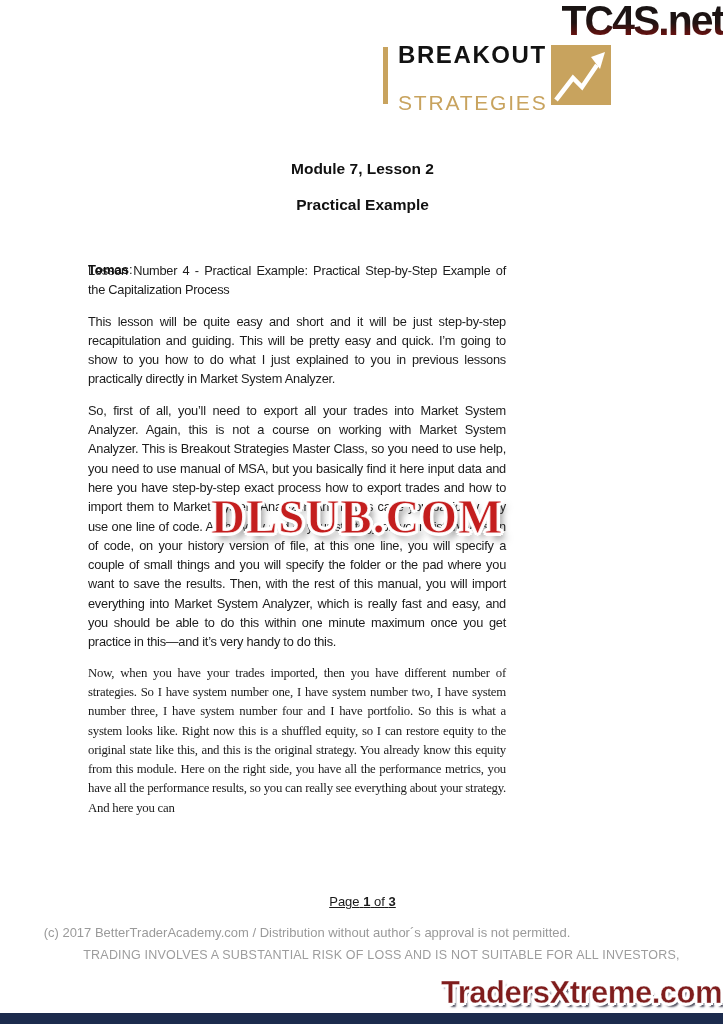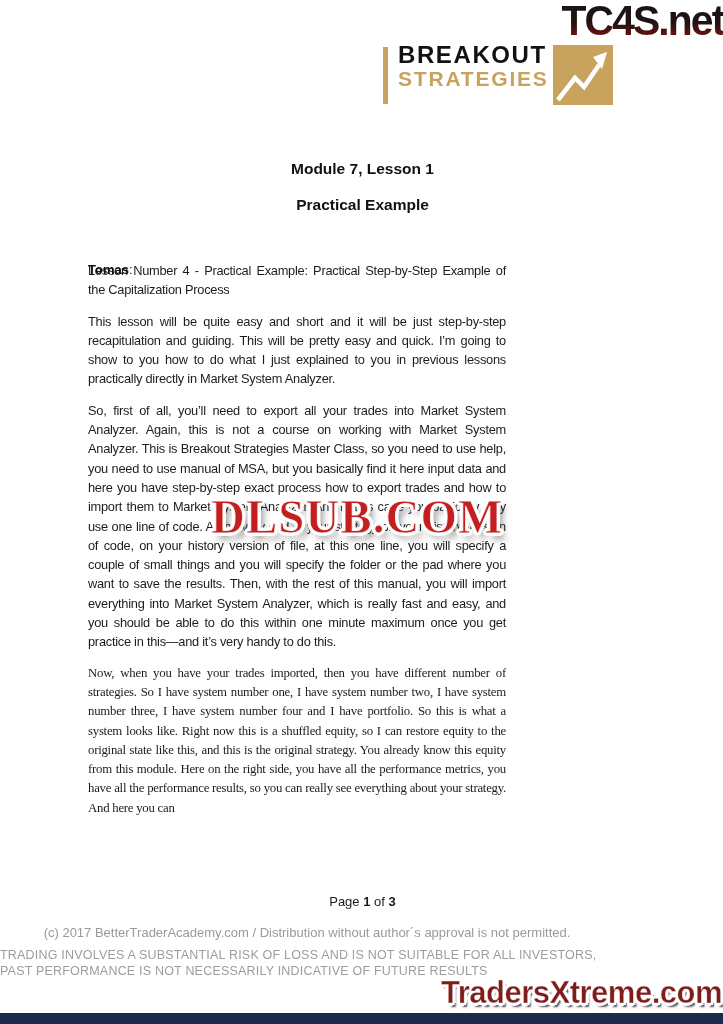--- a/index.html
+++ b/index.html
@@ -40,27 +40,27 @@
     display: flex;
     align-items: flex-start;
     z-index: 2;
   }
   .brand .bar {
     width: 5px;
     height: 57px;
     margin-top: 4px;
     background: #C8A35E;
   }
-  .brand .words { margin-left: 10px; display: flex; flex-direction: column; }
+  .brand .words { margin-left: 10px; display: flex; flex-direction: column; gap: 24px; }
   .brand .w1 {
     font-size: 24px; font-weight: 700; letter-spacing: 1.6px;
     color: #121212; line-height: 1.0;
   }
   .brand .w2 {
-    font-size: 21px; font-weight: 700; letter-spacing: 1.8px;
+    font-size: 21px; font-weight: 400; letter-spacing: 1.8px;
     color: #C8A35E; line-height: 1.12;
   }
   .brand .w3 {
     font-size: 14px; font-weight: 400; letter-spacing: 5.2px;
     color: #1e1e1e; line-height: 1.35;
   }
   .brand .square {
     width: 60px; height: 60px; margin-left: 4px; margin-top: 2px;
     background: #C8A35E; position: relative;
   }
@@ -112,31 +112,32 @@
       -2px -2px 0 #fff, 2px -2px 0 #fff, -2px 2px 0 #fff, 2px 2px 0 #fff,
       -3px 0 0 #fff, 3px 0 0 #fff, 0 -3px 0 #fff, 0 3px 0 #fff,
       5px 6px 7px rgba(60,60,60,0.55);
     z-index: 6;
     transform: scaleY(1.04);
   }
 
   
   .page-num {
     position: absolute; left: 88px; top: 894px; width: 549px;
-    text-align: center; font-size: 13px; color: #1a1a1a;
+    text-align: center; font-size: 13px; color: #1a1a1a; text-decoration: underline;
   }
   .page-num .b { font-weight: 700; }
   .copyright {
     position: absolute; left: 0; top: 925px; width: 614px;
     text-align: center; font-size: 13px; color: #9a9a9a;
   }
   .disclaimer {
     position: absolute; left: 0; width: 723px;
-    text-align: left; font-size: 12.5px; color: #9d9d9d;
+    text-align: center; font-size: 12.5px; color: #9d9d9d;
     letter-spacing: 0.2px;
+    padding-left: 40px;
   }
   .disc-1 { top: 948px; }
   .disc-2 { top: 964px; }
 
   
   .txtreme {
     position: absolute;
     right: 1px;
     top: 975px;
     font-family: "Liberation Sans", sans-serif;
@@ -174,21 +175,21 @@
       <span class="w2">STRATEGIES</span>
     </div>
     <div class="square">
       <svg width="60" height="60" viewBox="0 0 60 60">
         <polyline points="5,55 22,33 31,42 46,20" fill="none" stroke="#ffffff" stroke-width="4.5"></polyline>
         <polygon points="40,12 54,7 49,24" fill="#ffffff"></polygon>
       </svg>
     </div>
   </div>
 
-  <div class="title-line title-1">Module 7, Lesson 1</div>
+  <div class="title-line title-1">Module 7, Lesson 2</div>
   <div class="title-line title-2">Practical Example</div>
 
   <div class="transcript">
     <div class="speaker">
       <span class="name">Tomas</span><span class="colon">:</span>
     </div>
     <div class="paras">
       <p>Lesson Number 4 - Practical Example: Practical Step-by-Step Example of the Capitalization Process</p>
       <p>This lesson will be quite easy and short and it will be just step-by-step recapitulation and guiding. This will be pretty easy and quick. I’m going to show to you how to do what I just explained to you in previous lessons practically directly in Market System Analyzer.</p>
       <p>So, first of all, you’ll need to export all your trades into Market System Analyzer. Again, this is not a course on working with Market System Analyzer. This is Breakout Strategies Master Class, so you need to use help, you need to use manual of MSA, but you basically find it here input data and here you have step-by-step exact process how to export trades and how to import them to Market System Analyzer. And in this case you basically only use one line of code. At the very end of your strategy on your history version of code, on your history version of file, at this one line, you will specify a couple of small things and you will specify the folder or the pad where you want to save the results. Then, with the rest of this manual, you will import everything into Market System Analyzer, which is really fast and easy, and you should be able to do this within one minute maximum once you get practice in this—and it’s very handy to do this.</p>
@@ -197,19 +198,18 @@
   </div>
 
   <div class="dlsub">DLSUB.COM</div>
 
   <div class="page-num">
     <span>Page</span>&nbsp;<span class="b">1</span>&nbsp;<span>of</span>&nbsp;<span class="b">3</span>
   </div>
 
   <div class="copyright">(c) 2017 BetterTraderAcademy.com / Distribution without author´s approval is not permitted.</div>
   <div class="disclaimer disc-1">TRADING INVOLVES A SUBSTANTIAL RISK OF LOSS AND IS NOT SUITABLE FOR ALL INVESTORS,</div>
-  <div class="disclaimer disc-2">PAST PERFORMANCE IS NOT NECESSARILY INDICATIVE OF FUTURE RESULTS</div>
 
   <div class="txtreme">TradersXtreme.com</div>
 
   <div class="bottom-bar"></div>
 
 </div>
 
 </body></html>

